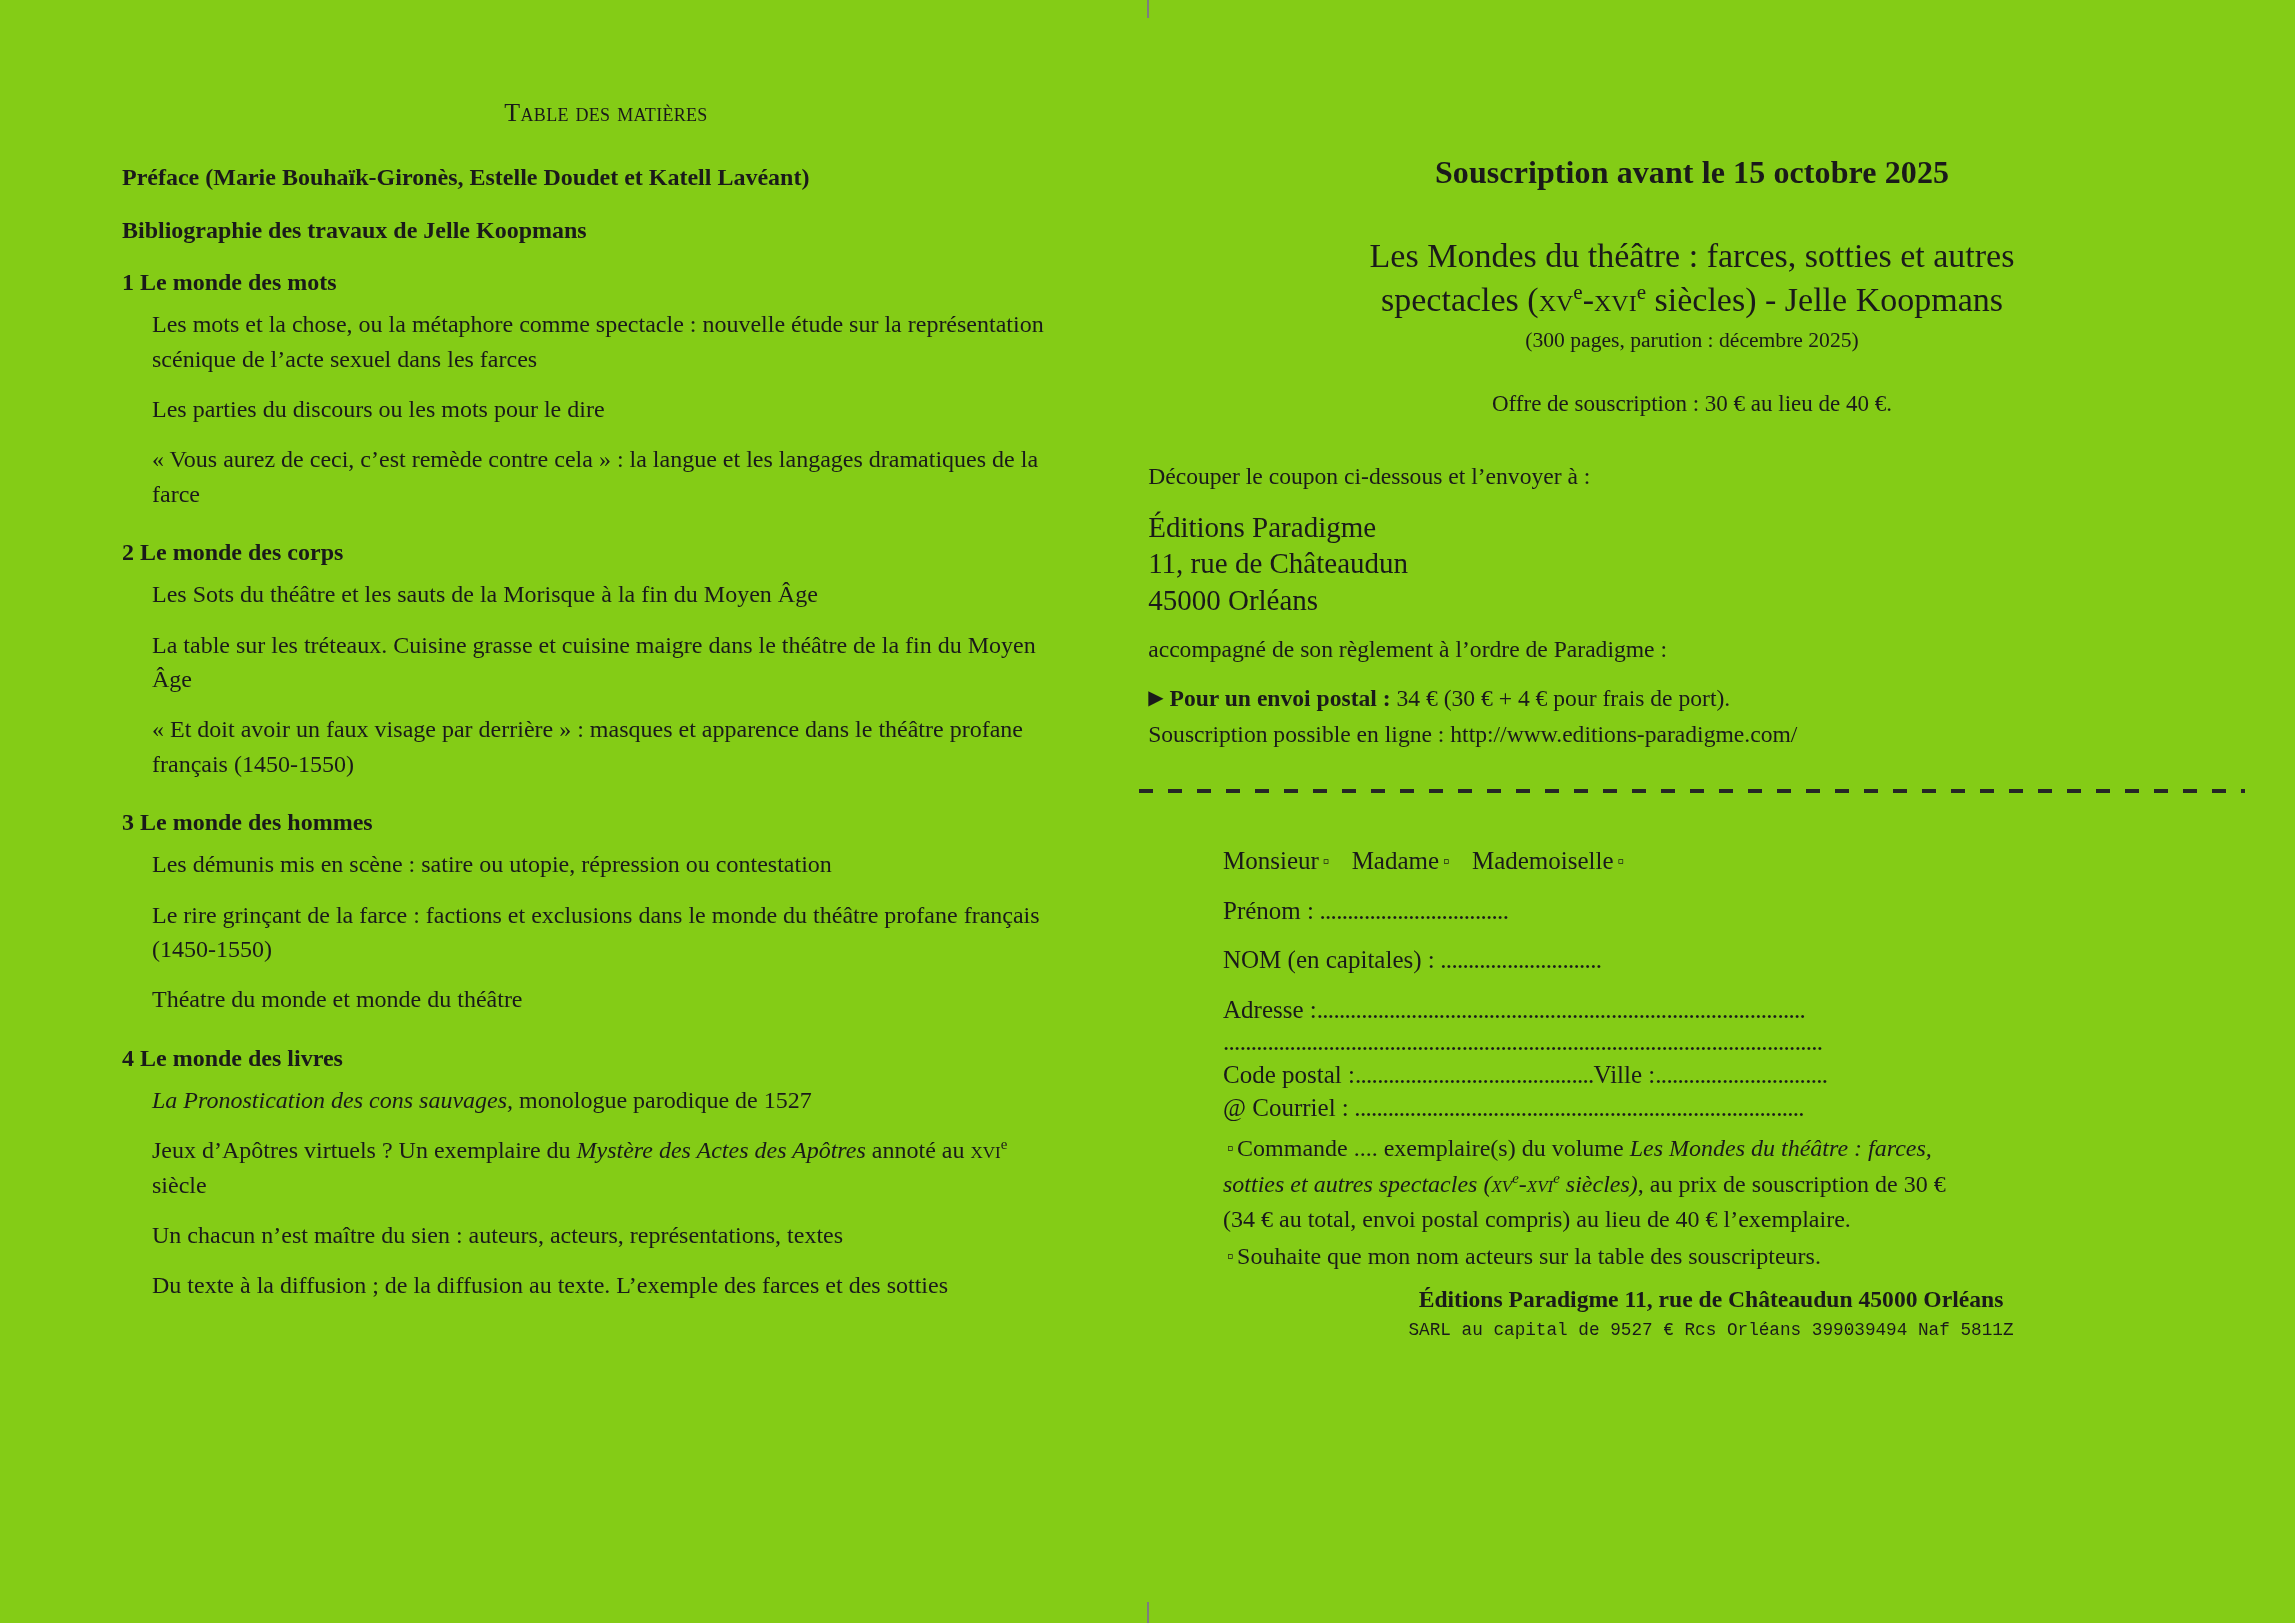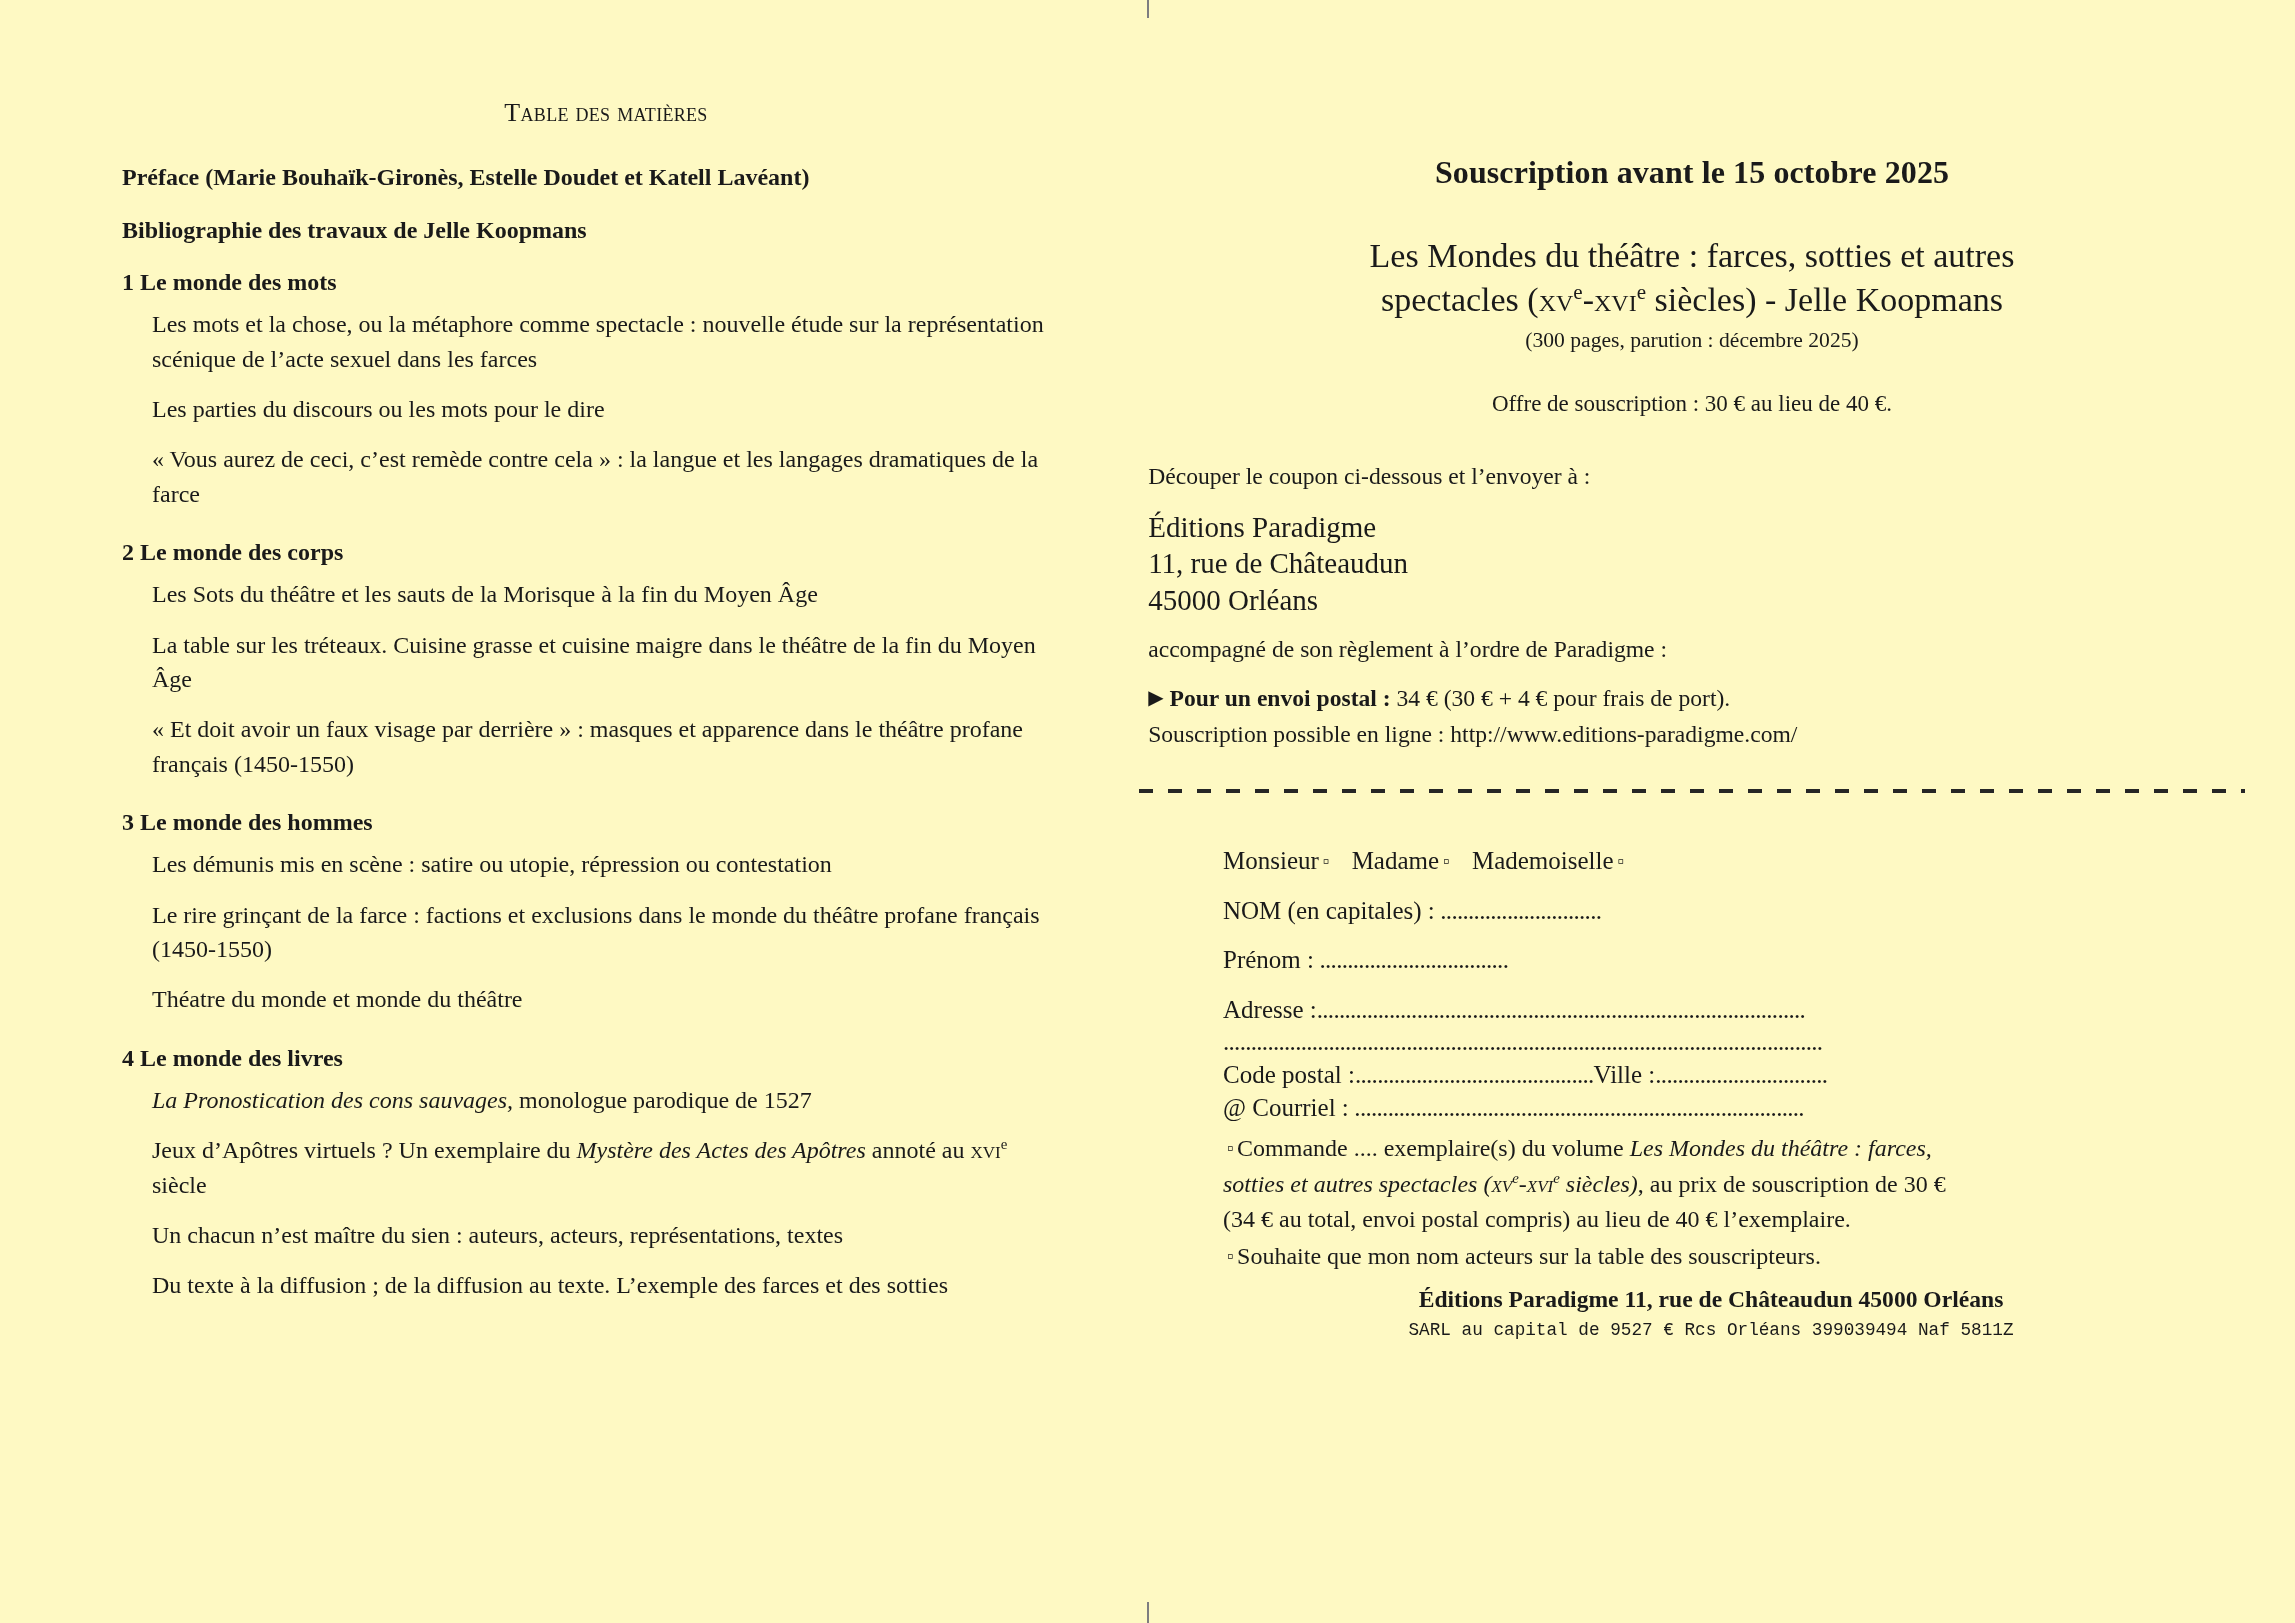--- a/index.html
+++ b/index.html
@@ -8,21 +8,21 @@
     background: #ffffff;
   }
   body {
     font-family: "Liberation Serif", "DejaVu Serif", serif;
     color: #1a1a1a;
   }
   #page {
     position: relative;
     width: 2295px;
     height: 1623px;
-    background: #fef9c3;
+    background: #84cc16;
     overflow: hidden;
   }
 
   
   .crop-mark {
     position: absolute;
     width: 2px;
     background: #7d7d80;
   }
   .crop-mark.top    { left: 1147px; top: 0px;    height: 18.3px; }
@@ -256,25 +256,25 @@
 
     <div class="coupon">
 
       <div class="form-row">
         <span>Monsieur</span><span class="cb">▫</span>&nbsp;&nbsp;
         <span>Madame</span><span class="cb">▫</span>&nbsp;&nbsp;
         <span>Mademoiselle</span><span class="cb">▫</span>
       </div>
 
       <div class="form-row">
+        <span>Prénom :</span><span class="dots"> ..................................</span>
+      </div>
+
+      <div class="form-row">
         <span>NOM (en capitales) :</span><span class="dots"> .............................</span>
-      </div>
-
-      <div class="form-row">
-        <span>Prénom :</span><span class="dots"> ..................................</span>
       </div>
 
       <div class="addr-dots-row">
         <span>Adresse :</span><span class="dots">........................................................................................</span>
       </div>
 
       <div class="addr-dots-row dots">............................................................................................................</div>
 
       <div class="addr-dots-row">
         <span>Code postal :</span><span class="dots">...........................................</span><span>Ville :</span><span class="dots">...............................</span>

